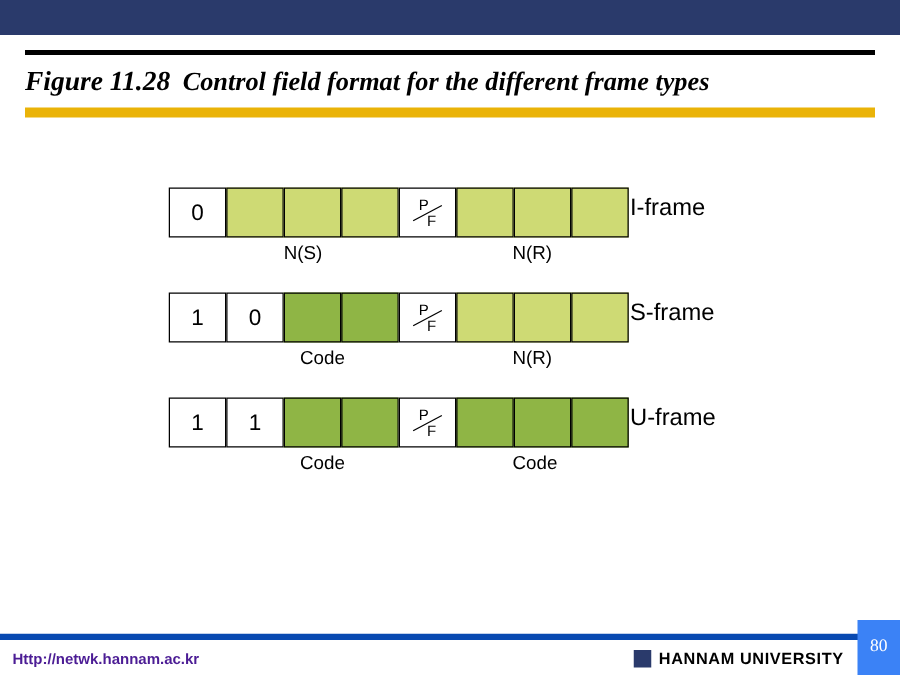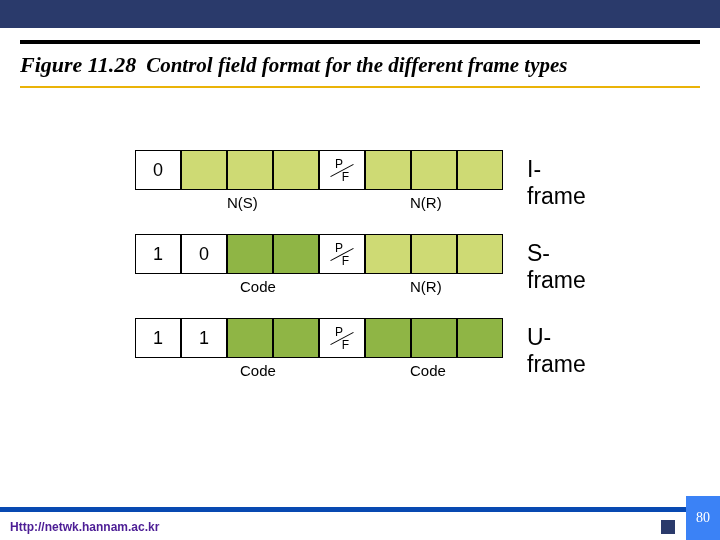--- a/index.html
+++ b/index.html
@@ -16,21 +16,21 @@
     width: 720px;
     height: 28px;
     background: #2a3a6b;
   }
   .headline {
     position: absolute;
     top: 40px;
     left: 20px;
     right: 20px;
     border-top: 4px solid #000;
-    border-bottom: 2px solid #eab308;
+    border-bottom: 8px solid #eab308;
     padding: 8px 0;
   }
   .headline-row {
     display: flex;
     align-items: baseline;
     gap: 10px;
   }
   .fig-label {
     font-style: italic;
     font-weight: bold;
@@ -62,24 +62,24 @@
     justify-content: center;
     font-size: 18px;
     font-family: Arial, sans-serif;
   }
   .w1 { width: 46px; }
   .g0 { background: #ceda74; }
   .g1 { background: #8fb545; }
   .white { background: #fff; }
   .frame-label {
     position: absolute;
-    left: 392px;
+    left: 369px;
     top: 6px;
     font-family: Arial, sans-serif;
-    font-size: 23px;
+    font-size: 19px;
   }
   .under {
     position: absolute;
     font-family: Arial, sans-serif;
     font-size: 15px;
   }
   .pf-frac {
     display: flex;
     flex-direction: column;
     align-items: center;
@@ -225,14 +225,15 @@
     <div class="under" style="left:105px; top:44px;">Code</div>
     <div class="under" style="left:275px; top:44px;">Code</div>
   </div>
 
 </div>
 
 <div class="footbar"></div>
 <div class="foot-url">Http://netwk.hannam.ac.kr</div>
 <div class="foot-uni">
   <span class="uni-logo"></span>
+  <span>HANNAM  UNIVERSITY</span>
 </div>
 <div class="pagebox">80</div>
 
 </body></html>

